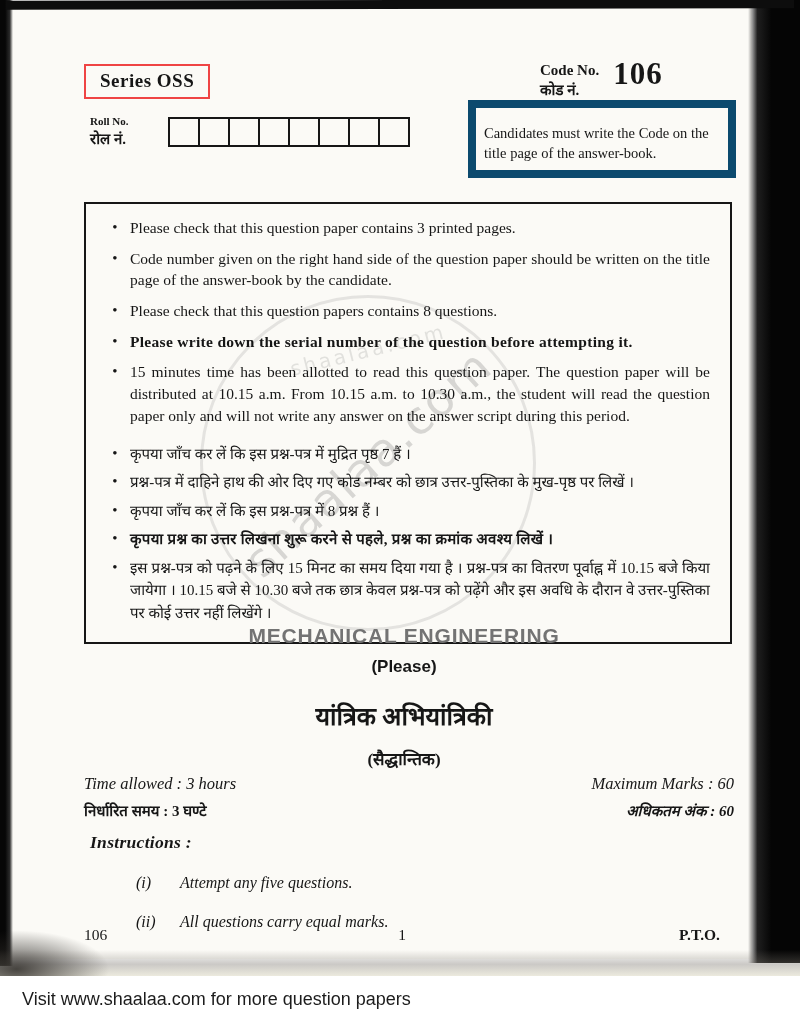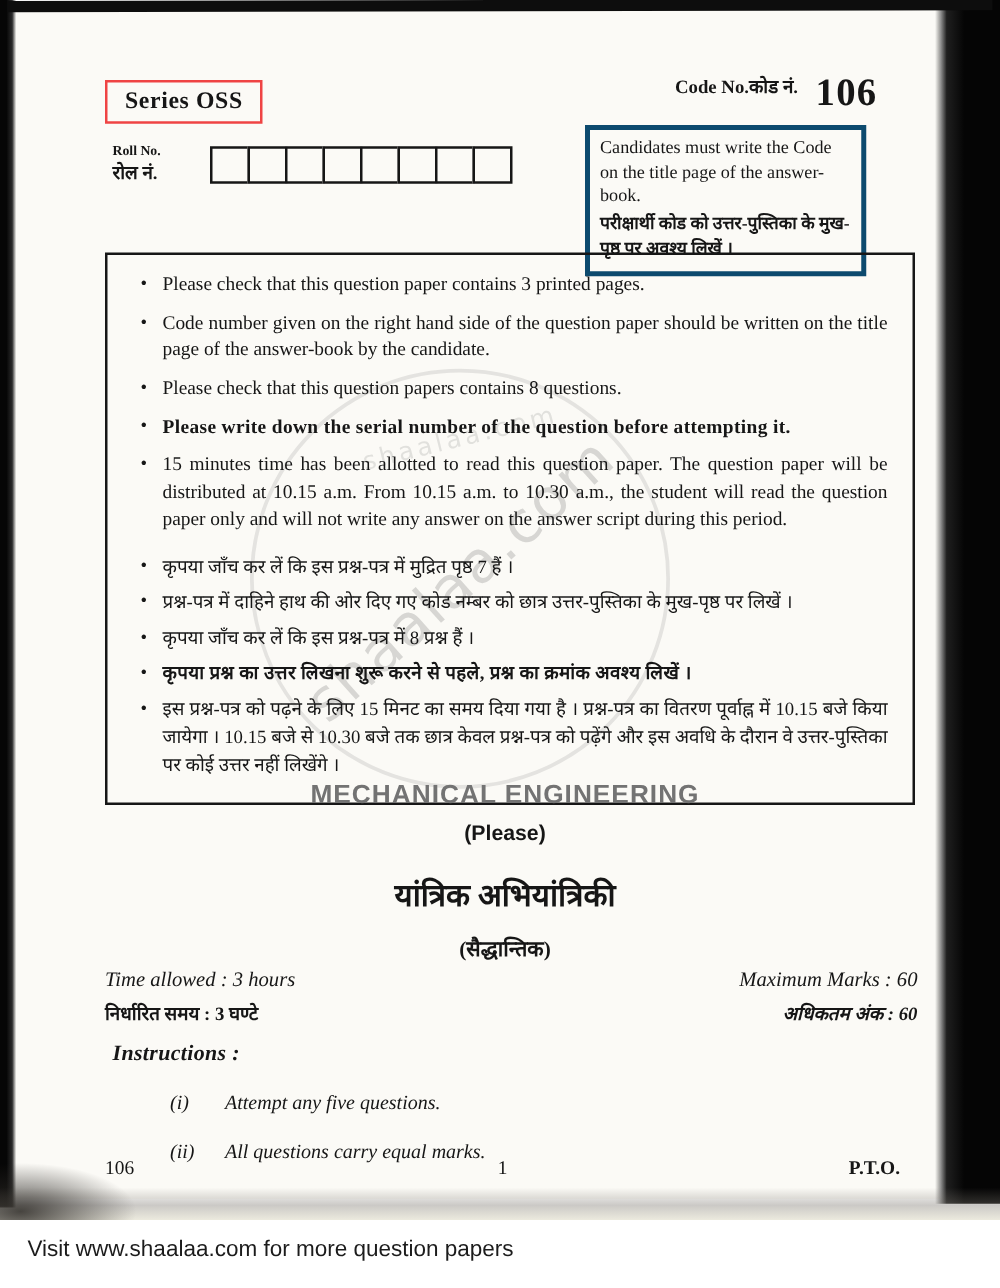--- a/index.html
+++ b/index.html
@@ -14,33 +14,33 @@
   .edge-top{left:6px;top:0;width:788px;height:9px;background:#0d0d0d;transform:rotate(-0.12deg);}
   .edge-left{left:0;top:0;width:13px;height:966px;background:linear-gradient(90deg,#060606 40%,#2b2b2b 75%,rgba(40,40,40,0));}
   .edge-right{left:748px;top:0;width:52px;height:963px;background:linear-gradient(270deg,#050505 55%,#1f1f1f 82%,rgba(30,30,30,0));}
   .edge-bottom{left:0;top:950px;width:800px;height:26px;background:linear-gradient(180deg,rgba(125,120,112,0) 0%,rgba(125,120,112,0.40) 55%,#eceade 100%);}
   .corner-blotch{left:0;top:930px;width:110px;height:46px;background:radial-gradient(ellipse at 15% 85%,rgba(45,42,38,0.85),rgba(45,42,38,0) 70%);}
 
   
   .series-box{position:absolute;left:84px;top:64px;border:2px solid #ef4444;padding:4px 14px 5px;
     font-weight:bold;font-size:19px;letter-spacing:0.5px;background:#fbfaf6;}
   .code-block{position:absolute;left:540px;top:60px;display:flex;align-items:flex-start;}
-  .code-labels{display:flex;flex-direction:row;line-height:1.35;}
+  .code-labels{display:flex;flex-direction:column;line-height:1.35;}
   .code-label{font-weight:bold;font-size:15px;}
   .code-number{font-weight:bold;font-size:31px;margin-left:14px;margin-top:-4px;letter-spacing:1px;}
 
   .roll-row{position:absolute;left:90px;top:114px;display:flex;align-items:flex-start;}
   .roll-labels{display:flex;flex-direction:column;line-height:1.35;width:78px;}
   .roll-label-en{font-weight:bold;font-size:11px;}
   .roll-label-hi{font-weight:bold;font-size:15px;}
   .roll-boxes{display:flex;margin-top:3px;}
   .roll-cell{width:28px;height:26px;border:2px solid #161616;margin-right:-2px;background:#fbfaf6;}
 
-  .cand-box{position:absolute;left:468px;top:100px;width:225px;border:4px solid #0c4a6e;
-    padding:5px 8px 7px;box-sizing:border-box;background:#fbfaf6;}
+  .cand-box{position:absolute;left:468px;top:100px;width:268px;border:8px solid #0c4a6e;
+    padding:16px 8px 7px;box-sizing:border-box;background:#fbfaf6;}
   .cand-en{font-size:14.5px;line-height:1.35;}
   .cand-hi{font-size:14px;line-height:1.45;font-weight:bold;margin-top:2px;}
 
   
   .notice-box{position:absolute;left:84px;top:202px;width:648px;min-height:396px;border:2px solid #161616;
     padding:13px 20px 12px 14px;box-sizing:border-box;background:rgba(251,250,246,0.0);}
   .bullet{display:flex;margin-bottom:9px;}
   .bullet .dot{width:30px;min-width:30px;text-align:center;font-size:15px;line-height:1.4;}
   .bullet .btext{flex:1;text-align:justify;font-size:15.5px;line-height:1.4;}
   .bullet.hi{margin-bottom:6px;}
@@ -121,21 +121,20 @@
       <span class="roll-cell"></span>
       <span class="roll-cell"></span>
       <span class="roll-cell"></span>
       <span class="roll-cell"></span>
       <span class="roll-cell"></span>
     </div>
   </div>
 
   <div class="cand-box">
     <div class="cand-en">Candidates must write the Code on the title page of the answer-book.</div>
-    <div class="cand-hi">परीक्षार्थी कोड को उत्तर-पुस्तिका के मुख-पृष्ठ पर अवश्य लिखें ।</div>
   </div>
 
   <div class="notice-box">
     <div class="bullet">
       <span class="dot">•</span>
       <span class="btext">Please check that this question paper contains 3 printed pages.</span>
     </div>
     <div class="bullet">
       <span class="dot">•</span>
       <span class="btext">Code number given on the right hand side of the question paper should be written on the title page of the answer-book by the candidate.</span>

